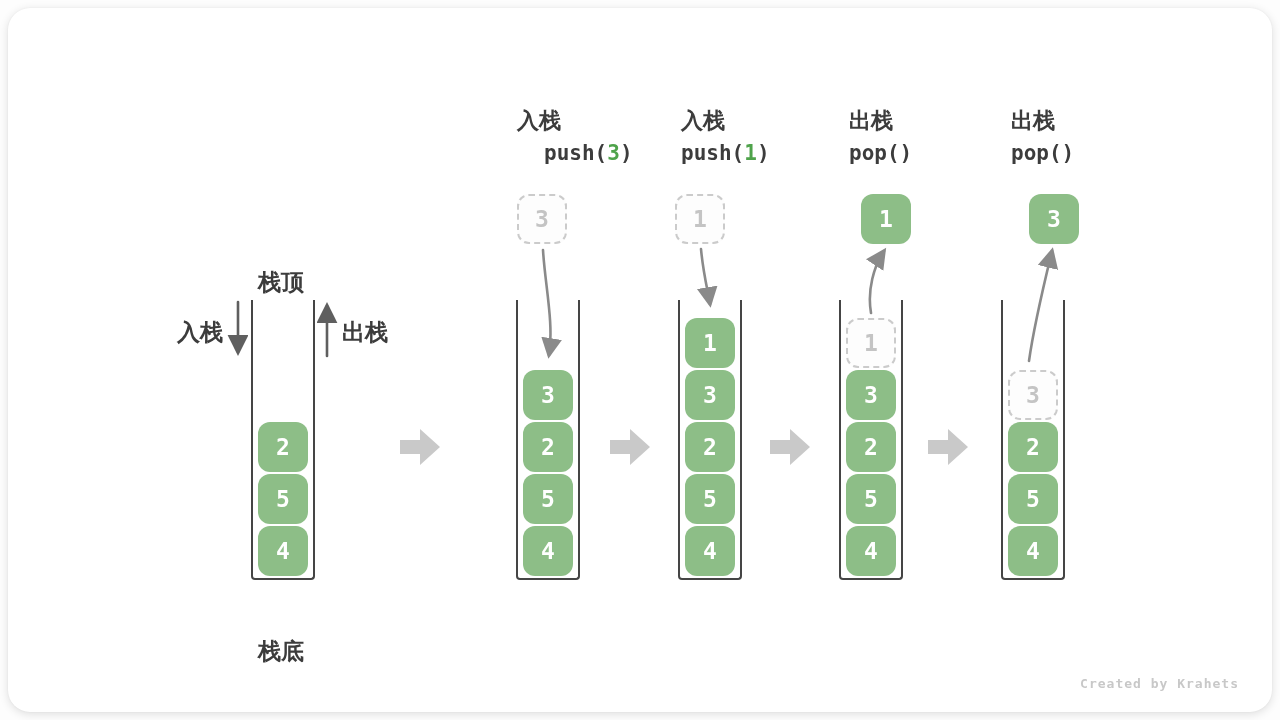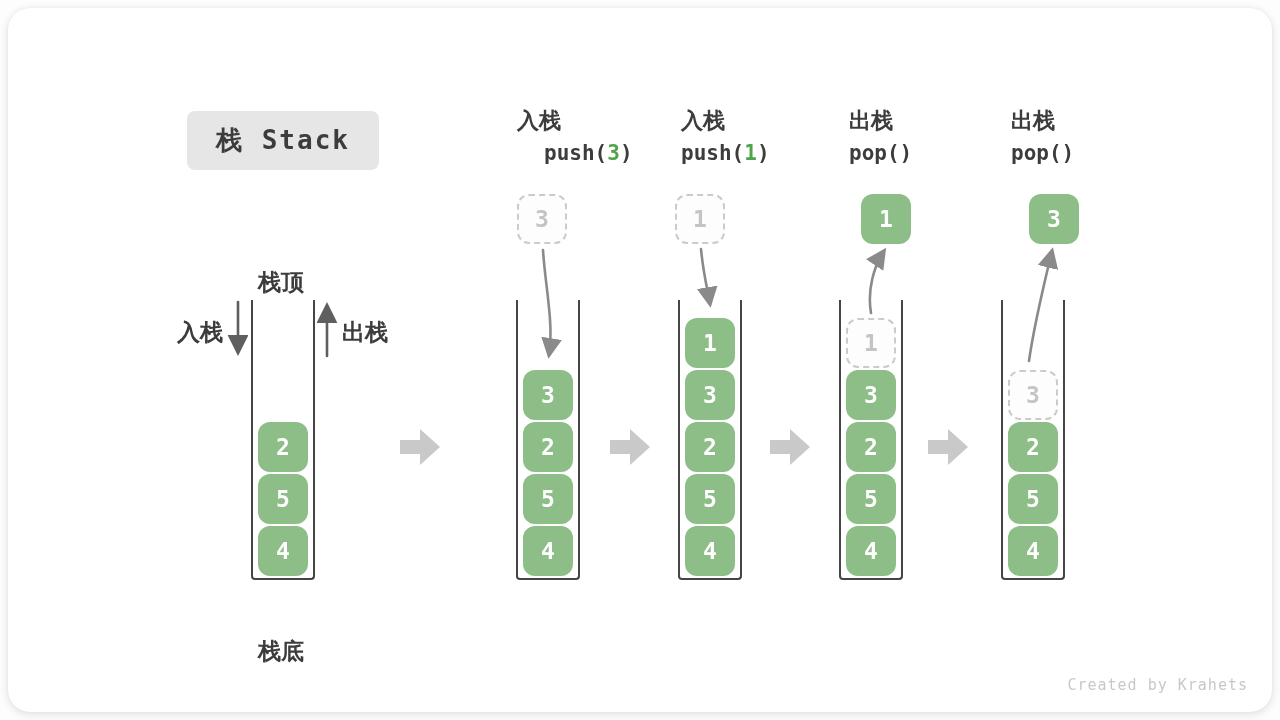--- a/index.html
+++ b/index.html
@@ -59,34 +59,31 @@
   .col-code .arg { color:var(--arg-green); font-weight:bold; }
 
   .block-arrow { position:absolute; z-index:1; }
 
   #overlay {
     position:absolute; left:0; top:0; width:1280px; height:720px;
     z-index:3; pointer-events:none;
   }
 
   .watermark {
-    position:absolute; top:676px; right:32px;
+    position:absolute; top:676px; right:41px;
     font-family:"DejaVu Sans Mono","Liberation Mono",monospace;
-    font-size:15px; color:var(--watermark); letter-spacing:1px; z-index:2;
+    font-size:13px; color:var(--watermark); letter-spacing:1px; z-index:2;font-weight:bold;
   }
 </style>
 </head>
 <body>
 
 <div class="canvas">
   <div class="card"></div>
 
-  <div class="title-box">
-    <span>栈 Stack</span>
-  </div>
 
   <div class="side-label" style="left:258px; top:248px;margin-top:19px;">栈顶</div>
   <div class="side-label" style="left:258px; top:636px;">栈底</div>
   <div class="side-label" style="left:177px; top:317px;">入栈</div>
   <div class="side-label" style="left:342px; top:317px;">出栈</div>
 
   <div id="stacks">
       <div class="stack-container" style="left: 251px; top: 300px;"></div>
       <div class="cell" style="left: 258px; top: 422px;">2</div>
       <div class="cell" style="left: 258px; top: 474px;">5</div>

